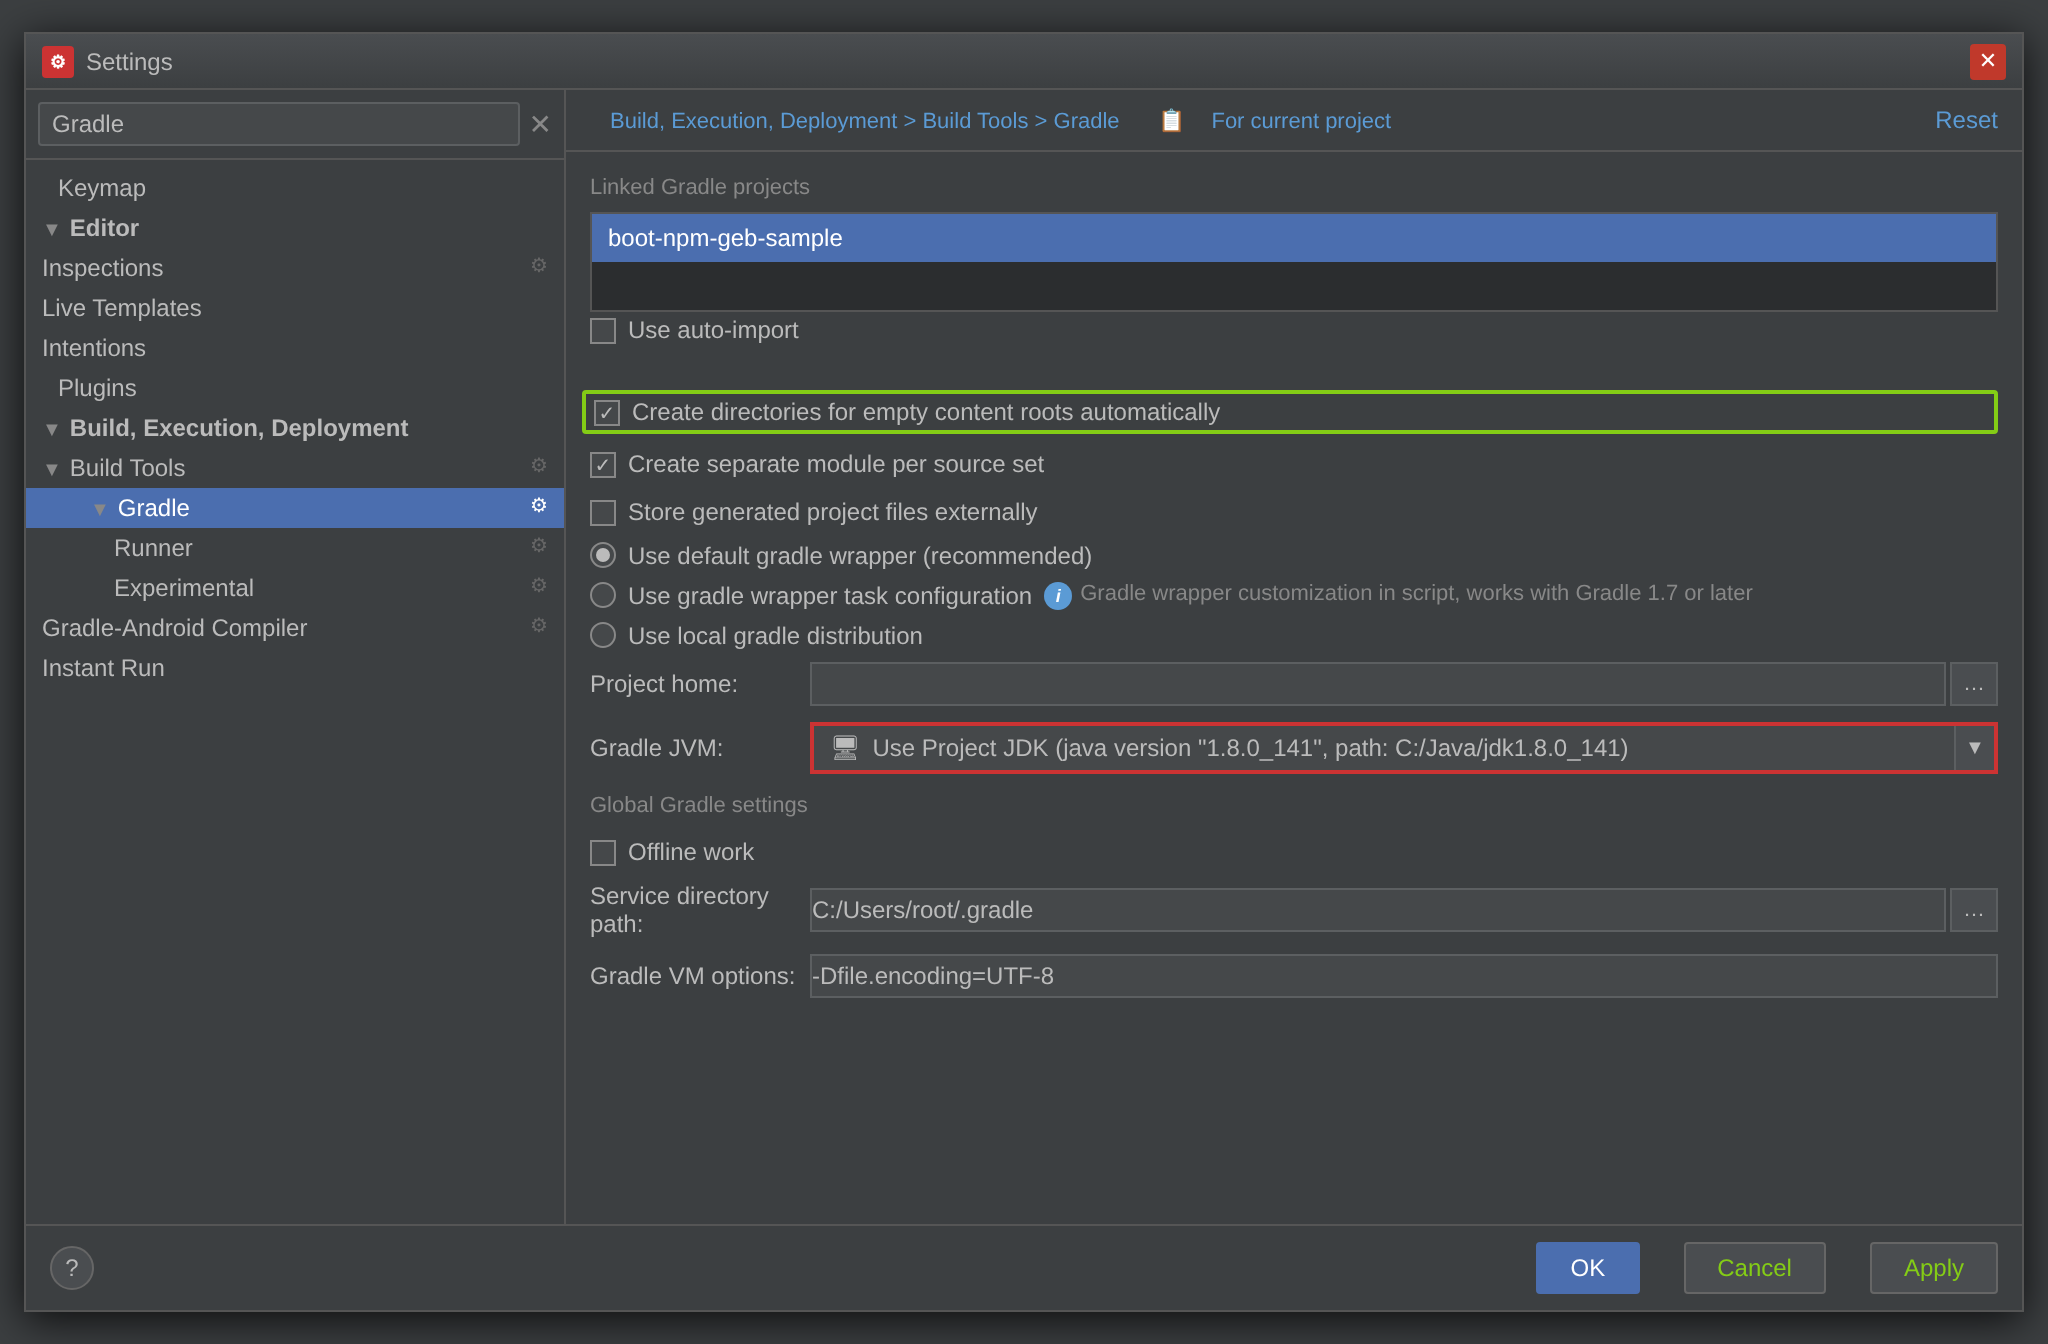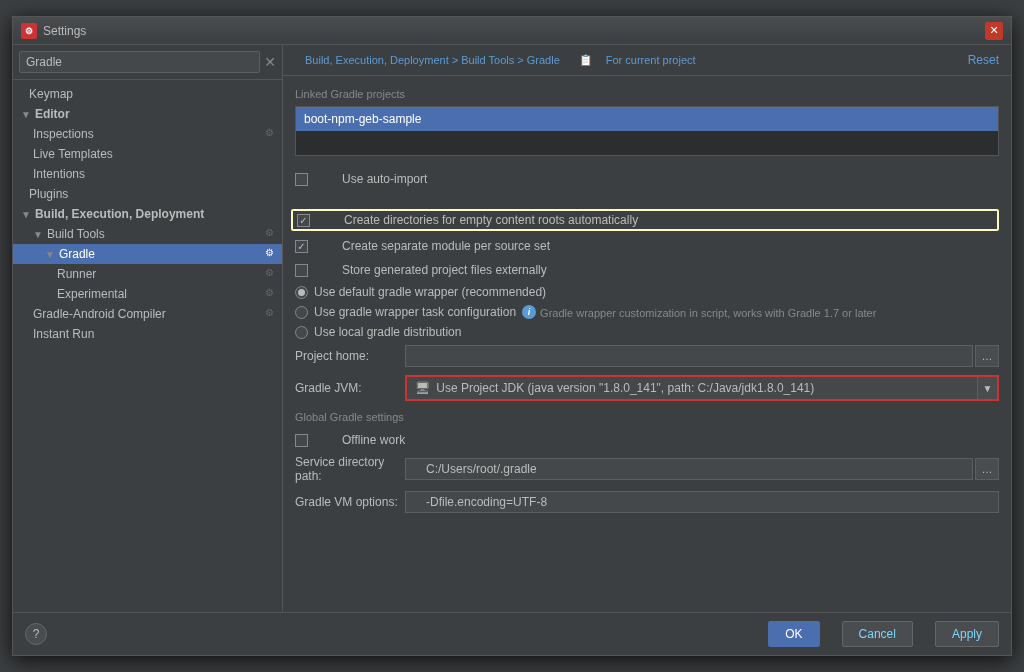--- a/index.html
+++ b/index.html
@@ -109,21 +109,21 @@
       color: #bbbbbb;
       cursor: pointer;
       white-space: nowrap;
     }
     .tree-item.active { background: #4b6eaf; color: white; }
     .tree-item.category {
       font-weight: bold;
       color: #bbbbbb;
       padding-left: 8px;
     }
-    .tree-item.indent1 { padding-left: 20px; }
+    .tree-item.indent1 { padding-left: 8px; }
     .tree-item.indent2 { padding-left: 32px; }
     .tree-item.indent3 { padding-left: 44px; }
     .tree-arrow { margin-right: 4px; font-size: 10px; color: #888; }
     
     .content {
       flex: 1;
       display: flex;
       flex-direction: column;
       background: #3c3f41;
       overflow: hidden;
@@ -153,44 +153,42 @@
     }
     .section-label {
       color: #888;
       font-size: 11px;
       margin-bottom: 6px;
     }
     .linked-projects-list {
       background: #2b2d2f;
       border: 1px solid #555;
       min-height: 50px;
-      margin-bottom: 14px;
     }
     .linked-item {
       padding: 5px 8px;
       color: #bbbbbb;
     }
     .linked-item.selected {
       background: #4b6eaf;
       color: white;
     }
     .project-settings-label {
       color: #888;
       font-size: 11px;
       margin-bottom: 8px;
     }
     .checkbox-row {
       display: flex;
       align-items: flex-end;
       margin-bottom: 6px;
       padding: 2px 0;
-      gap: 28px;
     }
     .checkbox-row.highlighted {
-      border: 2px solid #fef9c3;
+      border: 2px solid #84cc16;
       padding: 2px 4px;
       margin-left: -4px;
       border-radius: 2px;
       margin-top: 21px;
     }
     .cb {
       width: 13px;
       height: 13px;
       background: #45484a;
       border: 1px solid #888;
@@ -205,21 +203,21 @@
       content: '✓';
       font-size: 10px;
       color: #bbbbbb;
     }
     .cb-label {
       color: #bbbbbb;
       font-size: 12px;
     }
     .radio-row {
       display: flex;
-      align-items: flex-end;
+      align-items: flex-start;
       margin-bottom: 6px;
     }
     .rb {
       width: 13px;
       height: 13px;
       border-radius: 50%;
       background: #45484a;
       border: 1px solid #888;
       margin-right: 6px;
       display: flex;
@@ -262,21 +260,21 @@
     .form-label {
       color: #bbbbbb;
       width: 110px;
       font-size: 12px;
     }
     .form-input {
       flex: 1;
       background: #45484a;
       border: 1px solid #5c5f61;
       color: #bbbbbb;
-      padding: 3px 20px;
+      padding: 3px 0;
       font-size: 12px;
       outline: none;
     }
     .form-browse {
       width: 24px;
       height: 22px;
       background: #4a4d50;
       border: 1px solid #5c5f61;
       color: #bbbbbb;
       display: flex;
@@ -359,21 +357,21 @@
       display: flex;
       gap: 22px;
     }
     .btn {
       padding: 5px 16px;
       font-size: 12px;
       cursor: pointer;
       border-radius: 2px;
       border: 1px solid #666;
       background: #4a4d50;
-      color: #7dd3fc;
+      color: #84cc16;
     }
     .btn.primary {
       background: #4b6eaf;
       border-color: #4b6eaf;
       color: white;
     }
 
     .sidebar-tree::-webkit-scrollbar { width: 6px; }
     .sidebar-tree::-webkit-scrollbar-thumb { background: #555; }
   </style>

